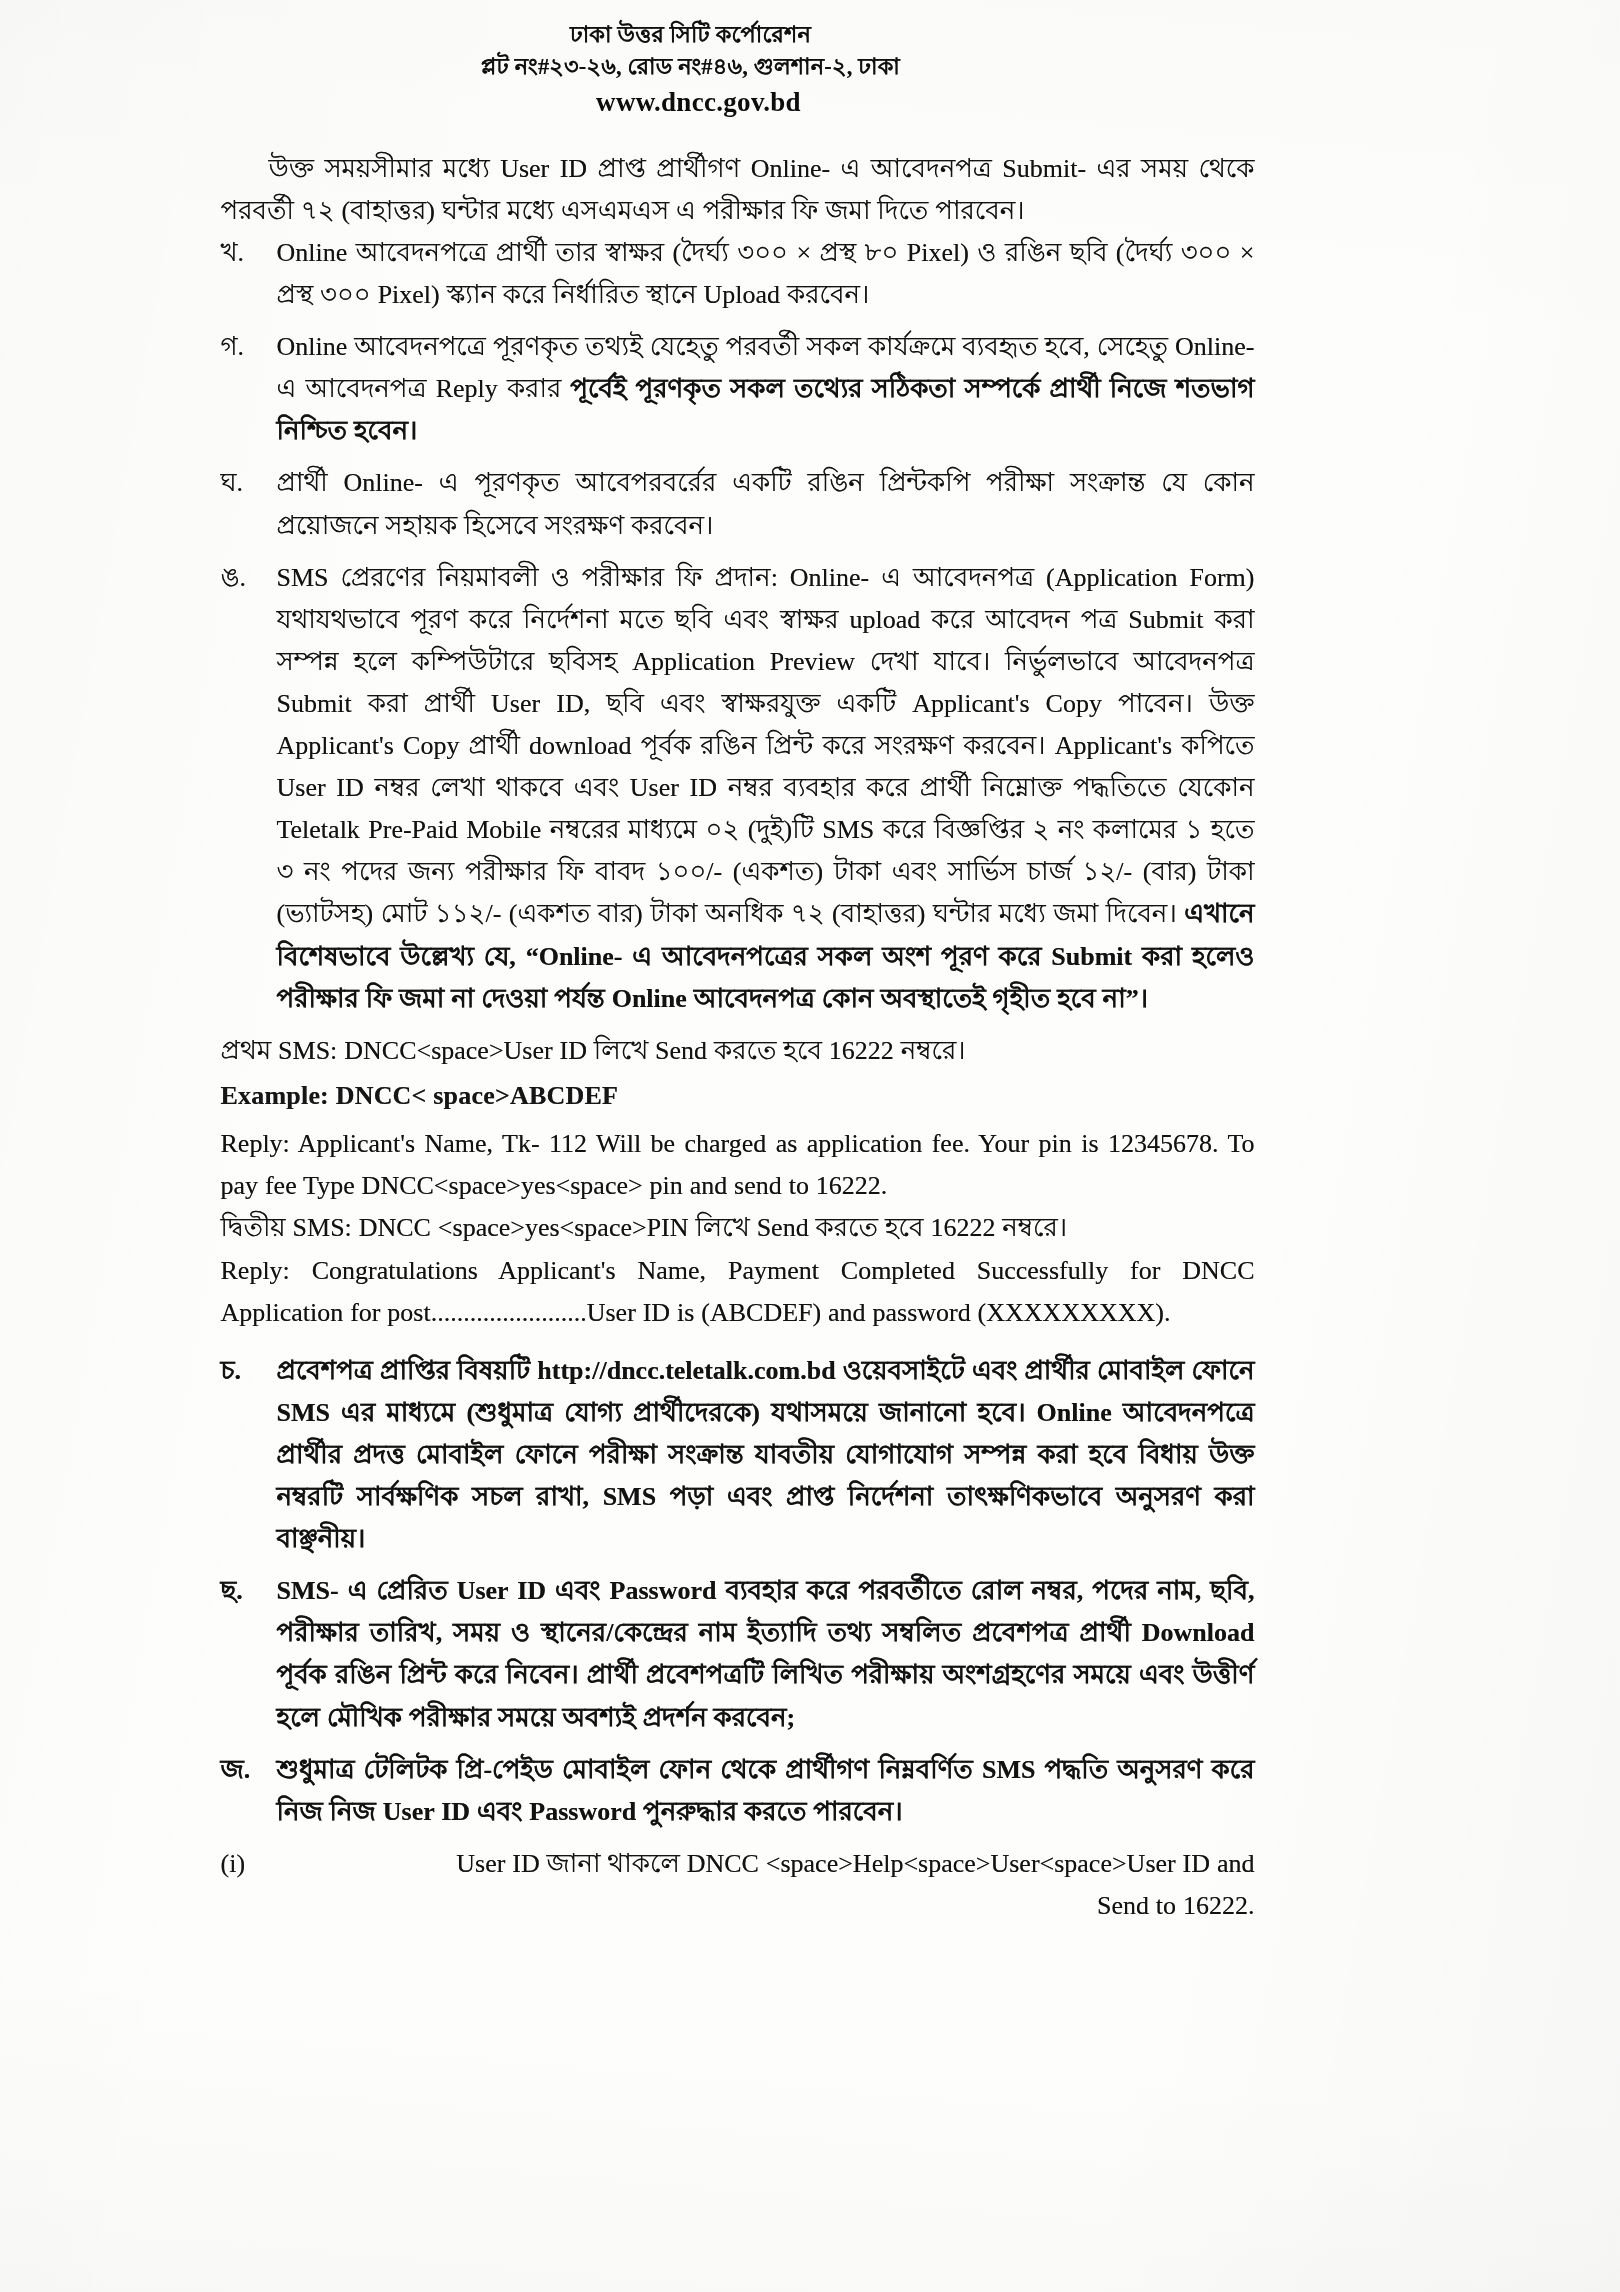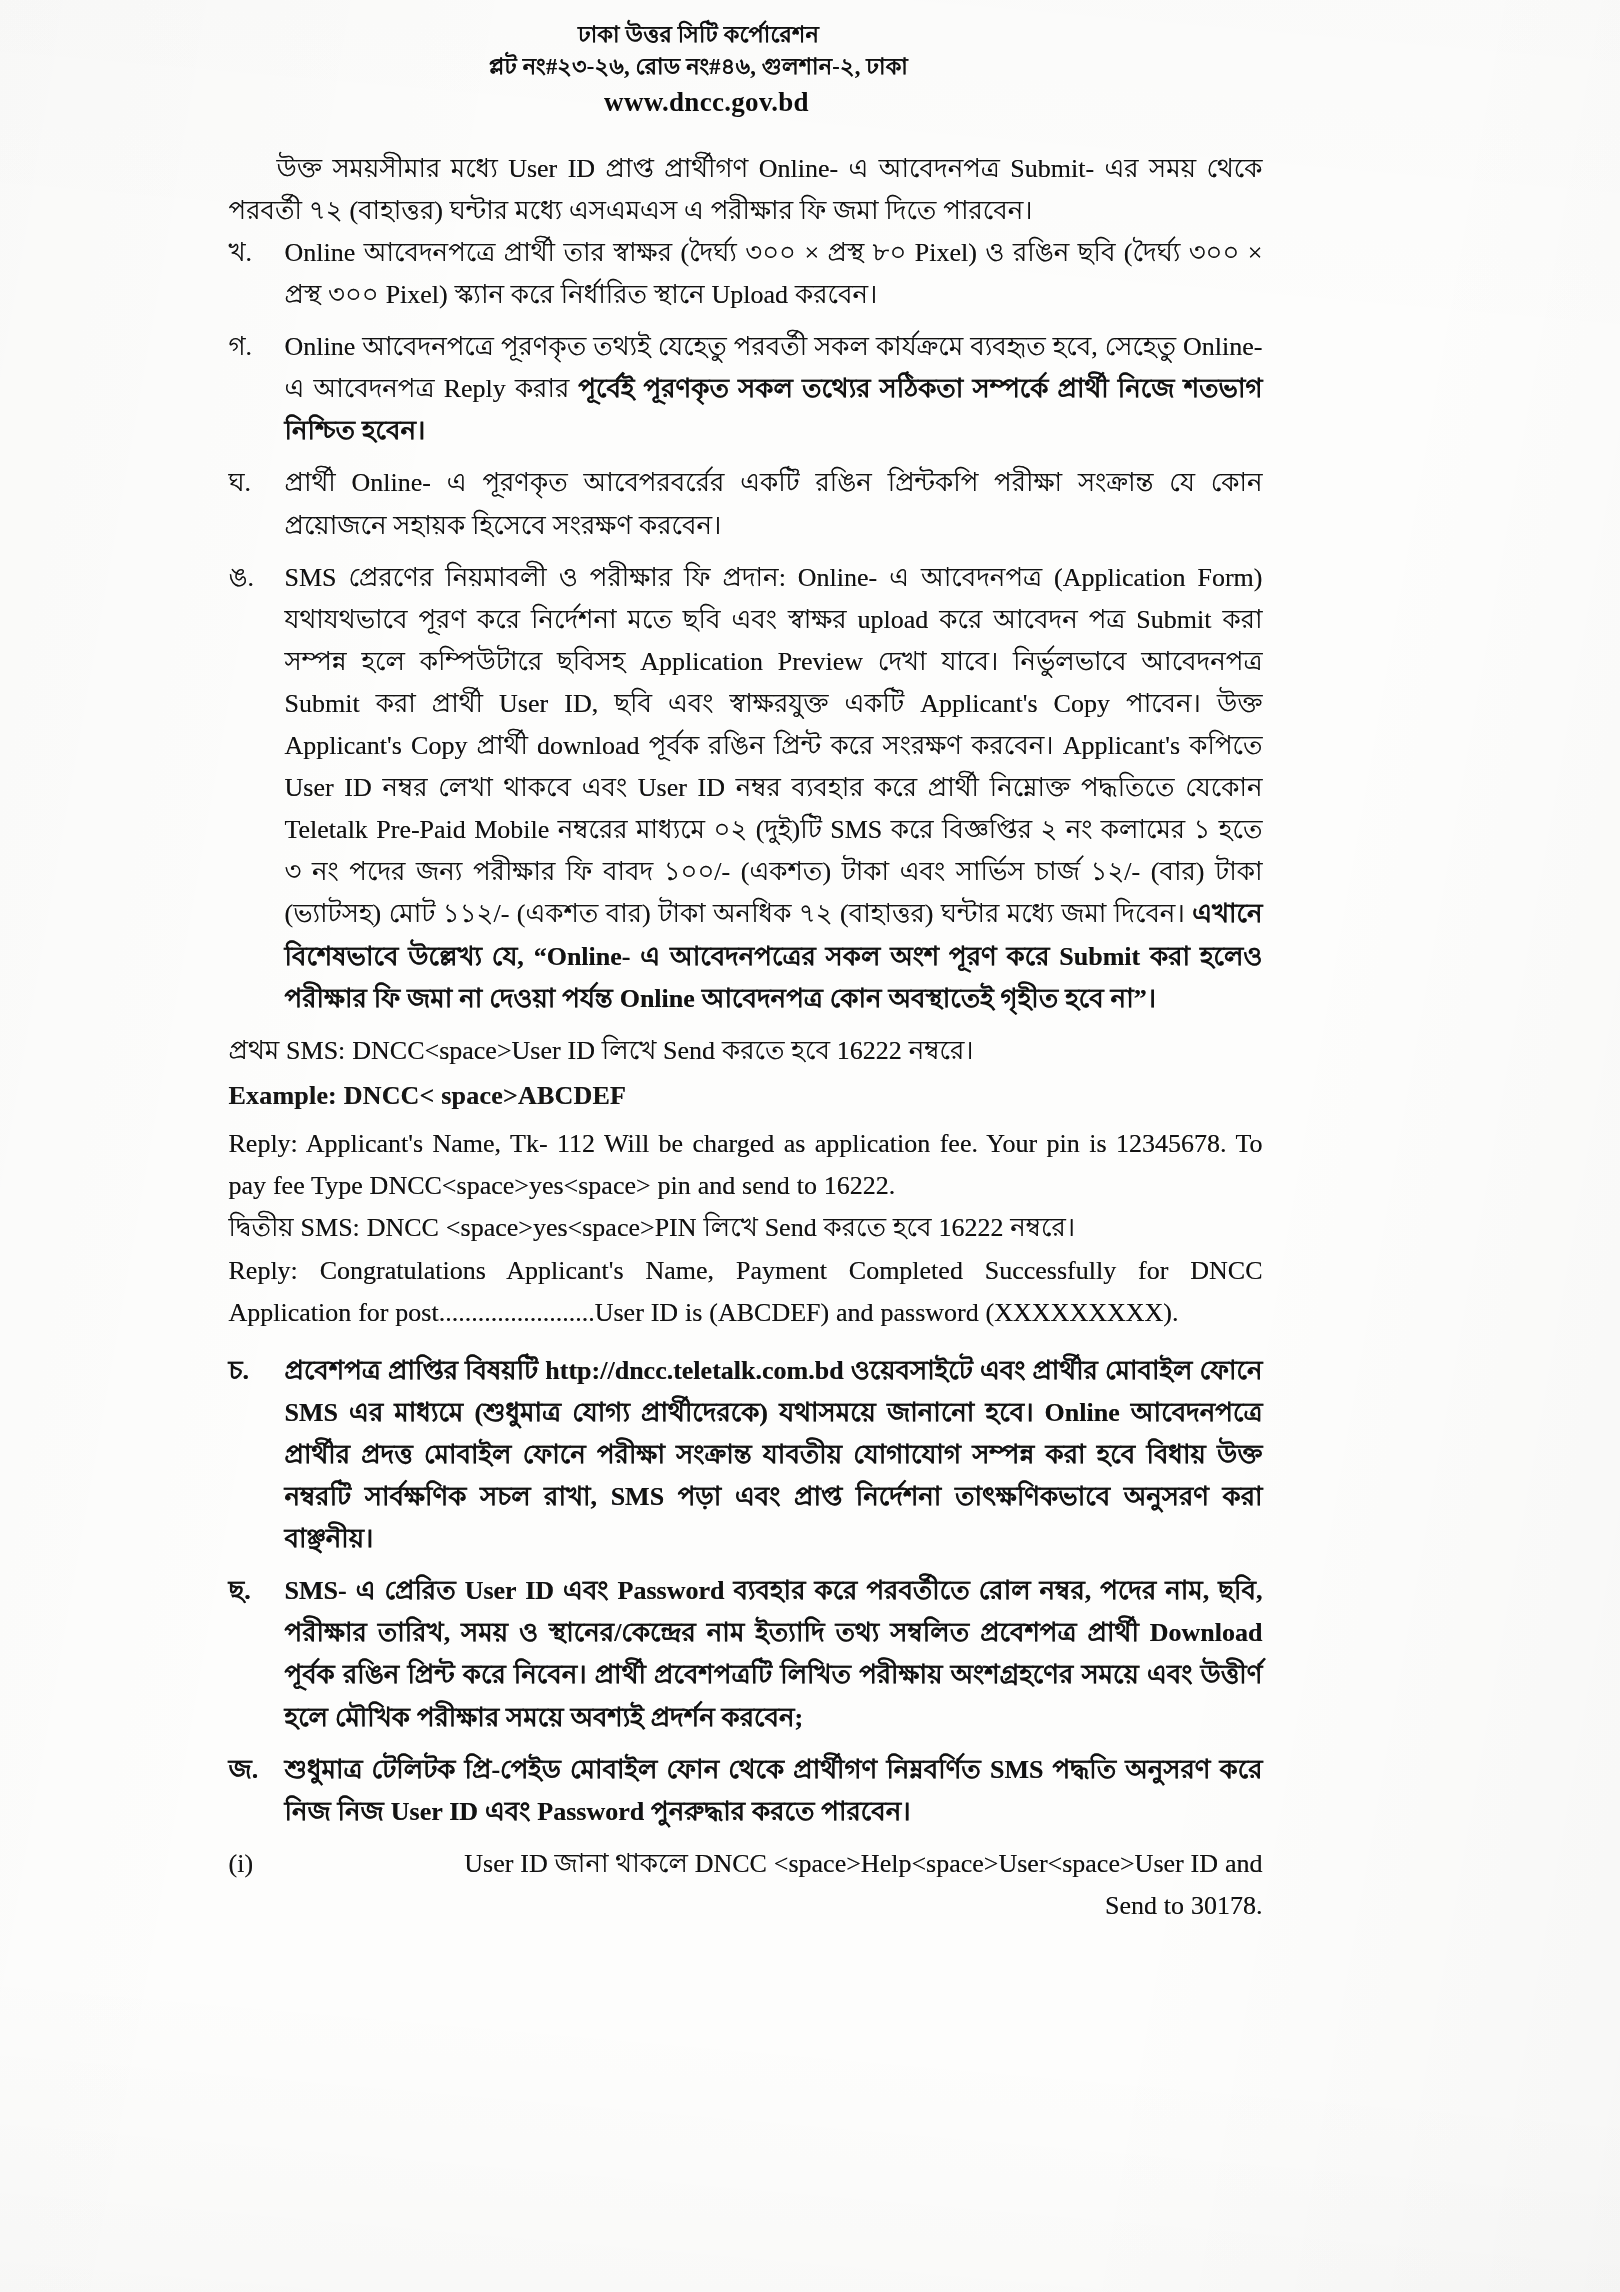--- a/index.html
+++ b/index.html
@@ -24,21 +24,21 @@
     background:
       linear-gradient(100deg, rgba(0,0,0,0.016) 0%, rgba(0,0,0,0) 28%, rgba(0,0,0,0) 72%, rgba(0,0,0,0.022) 100%),
       linear-gradient(185deg, rgba(0,0,0,0.010) 0%, rgba(0,0,0,0) 16%, rgba(0,0,0,0) 86%, rgba(0,0,0,0.020) 100%),
       #fdfdfc;
     padding: 0;
     box-sizing: border-box;
   }
 
   .content {
     position: absolute;
-    left: 8px;
+    left: 0;
     top: 0;
     width: 1381px;
   }
 
   
   .masthead {
     text-align: center;
     padding-top: 19.7px;
   }
   .org-name,
@@ -228,20 +228,20 @@
 
       <div class="item bold-item">
         <span class="marker">জ.</span>
         <p class="para">শুধুমাত্র টেলিটক প্রি-পেইড মোবাইল ফোন থেকে প্রার্থীগণ নিম্নবর্ণিত SMS পদ্ধতি অনুসরণ করে নিজ নিজ User ID এবং Password পুনরুদ্ধার করতে পারবেন।</p>
       </div>
 
       <div class="subitem">
         <span class="marker">(i)</span>
         <p class="para">
           <span class="cont">User ID জানা থাকলে DNCC &lt;space&gt;Help&lt;space&gt;User&lt;space&gt;User ID and</span>
-          <span class="cont">Send to 30178.</span>
+          <span class="cont">Send to 16222.</span>
         </p>
       </div>
 
     </div>
   </div>
 </div>
 
 
 </body></html>

